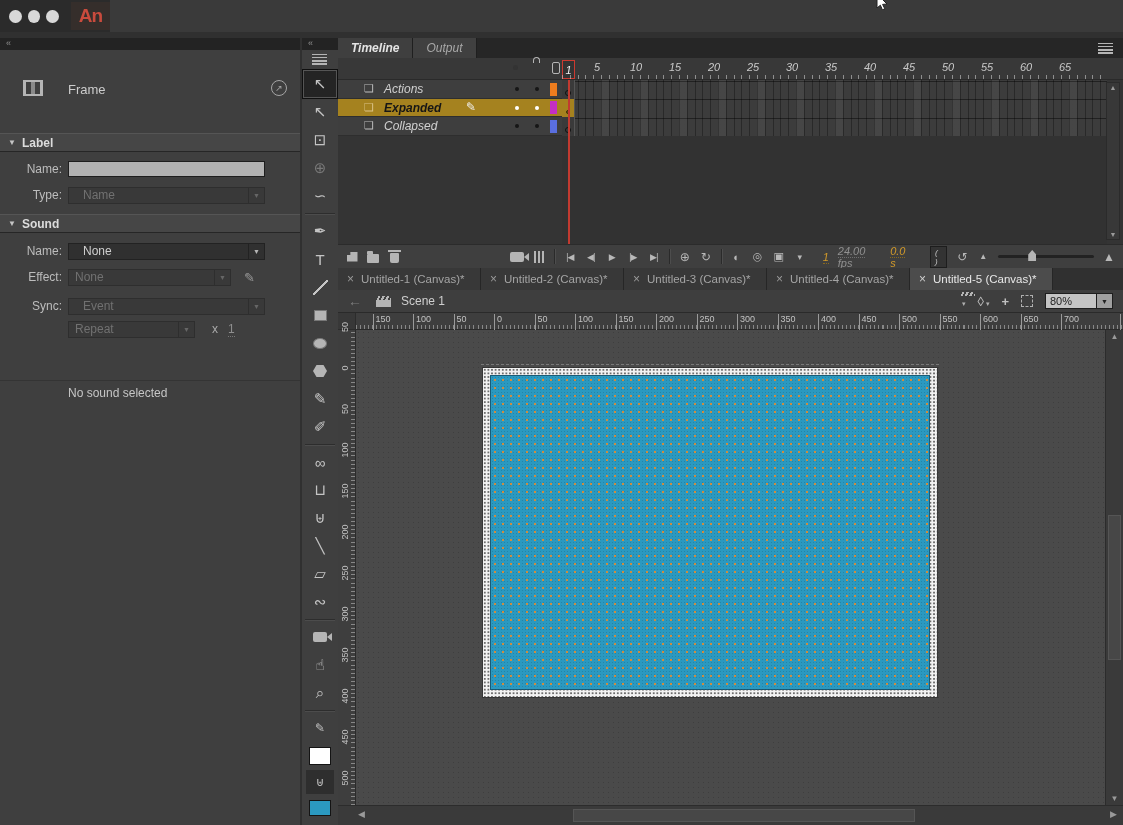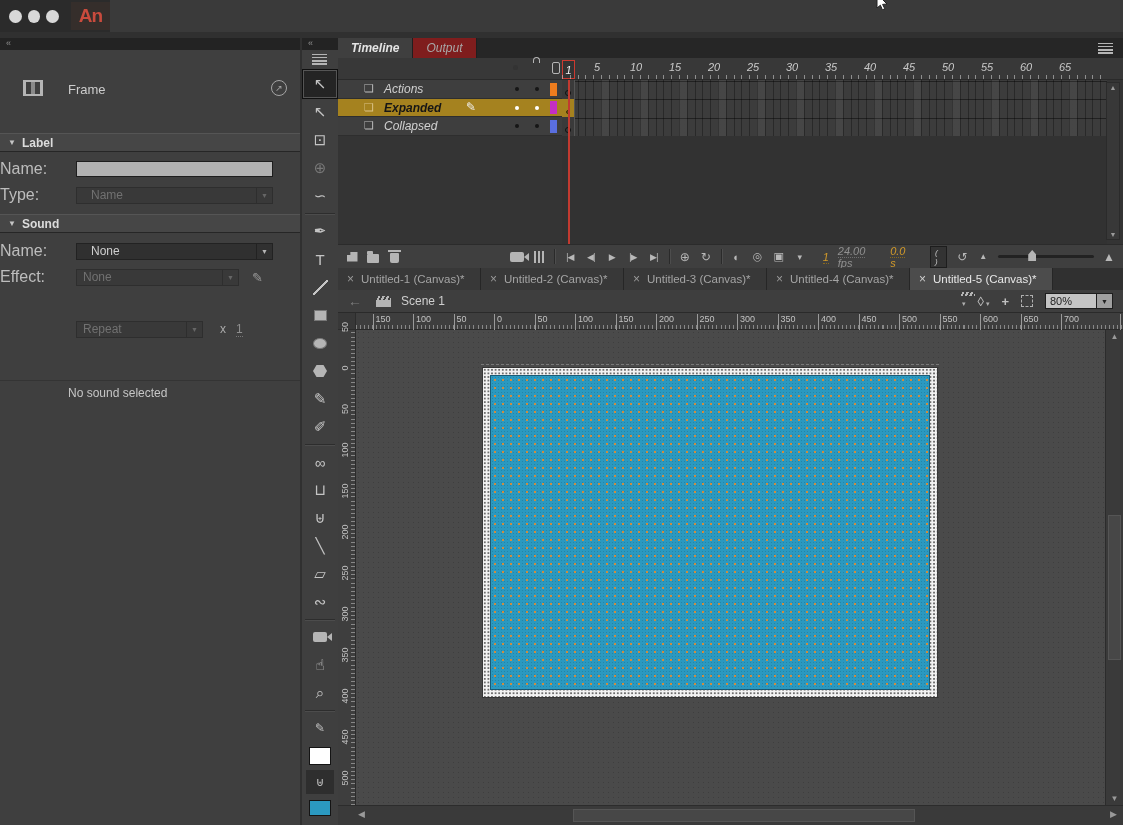--- a/index.html
+++ b/index.html
@@ -16,21 +16,21 @@
   
   .collapse-strip{position:absolute;left:0;top:0;right:0;height:12px;background:#232323;color:#8f8f8f;font-size:9px;line-height:11px;padding-left:6px;}
   .mlines{width:15px;height:11px;background:repeating-linear-gradient(0deg,#b5b5b5 0 1.5px,transparent 1.5px 3.4px);}
   .panel-tabrow{position:absolute;left:0;top:12px;right:0;height:20px;background:#282828;display:flex;}
   .panel-tab{height:20px;padding:0 14px;background:#3f3f3f;color:#e2e2e2;font-size:12px;font-weight:bold;display:flex;align-items:center;}
   .tabrow-menu{position:absolute;top:4px;}
 
   
   .props-panel{position:absolute;left:0;top:38px;width:300px;height:787px;background:#3f3f3f;}
   .prow{position:absolute;left:0;width:300px;height:20px;display:flex;align-items:center;}
-  .flabel{width:62px;text-align:left;margin-right:14px;color:#bdbdbd;font-size:16px;flex-shrink:0;}
+  .flabel{width:62px;text-align:right;margin-right:6px;color:#bdbdbd;font-size:12px;flex-shrink:0;}
   .fr-icon{position:absolute;left:23px;top:42px;width:20px;height:16px;border-top:2px solid #b5b5b5;border-bottom:2px solid #b5b5b5;background:linear-gradient(90deg,#b5b5b5 0 3px,transparent 3px 8px,#8a8a8a 8px 12px,transparent 12px 17px,#b5b5b5 17px);}
   .obj-title{position:absolute;left:68px;top:44px;color:#cccccc;font-size:13px;}
   .launch{position:absolute;right:13px;top:42px;width:16px;height:16px;border:1.5px solid #a5a5a5;border-radius:50%;color:#a5a5a5;font-size:9px;display:flex;align-items:center;justify-content:center;}
   .sect{position:absolute;left:0;width:300px;height:19px;background:#464646;border-top:1px solid #555;border-bottom:1px solid #262626;display:flex;align-items:center;color:#dcdcdc;font-size:12px;font-weight:bold;padding-left:8px;gap:6px;}
   .sect .tri{font-size:8px;color:#c5c5c5;}
   .txt-input{width:197px;height:16px;background:#b2b2b2;border:1px solid #1e1e1e;}
   .dd{position:relative;height:17px;background:#303030;border:1px solid #222;color:#cfcfcf;font-size:12px;display:flex;align-items:center;padding:0 6px;}
   .dd .arrow{position:absolute;right:0;top:0;bottom:0;width:16px;border-left:1px solid #222;display:flex;align-items:center;justify-content:center;font-size:7px;color:#b5b5b5;}
   .dd.disabled{background:#393939;border-color:#2e2e2e;color:#717171;}
   .dd.disabled .arrow{color:#666;border-color:#2e2e2e;}
@@ -57,21 +57,21 @@
   .shape.oval{width:14px;height:11px;background:#b5b5b5;border:1px solid #777;border-radius:50%;}
   .shape.hex{width:14px;height:12px;background:#b5b5b5;clip-path:polygon(25% 0,75% 0,100% 50%,75% 100%,25% 100%,0 50%);}
   .icon-camera{width:14px;height:10px;background:#b5b5b5;border-radius:2px;position:relative;}
   .icon-camera::after{content:"";position:absolute;right:-5px;top:1px;border-left:5px solid #b5b5b5;border-top:4px solid transparent;border-bottom:4px solid transparent;transform:scaleX(-1);}
   .shape.swatch-white{width:22px;height:18px;background:#ffffff;border:1px solid #141414;}
   .shape.swatch-teal{width:22px;height:16px;border:1px solid #141414;}
 
   
   .timeline-panel{position:absolute;left:338px;top:38px;width:785px;height:230px;background:#3f3f3f;font-style:italic;}
   .tl-tabbar{position:absolute;left:0;top:0;right:0;height:20px;background:#262626;display:flex;}
-  .tl-tab{padding:0 13px;display:flex;align-items:center;font-size:12px;color:#a8a8a8;background:#7f1d1d;border-right:1px solid #1f1f1f;}
+  .tl-tab{padding:0 13px;display:flex;align-items:center;font-size:12px;color:#a8a8a8;background:#404040;border-right:1px solid #1f1f1f;}
   .tl-tab.active{background:#3f3f3f;color:#e4e4e4;font-weight:bold;}
   .tl-ruler{position:absolute;left:0;top:20px;right:0;height:22px;background:#383838;border-bottom:1px solid #2a2a2a;}
   .tl-ruler .ticks{position:absolute;left:224px;right:21px;bottom:0;height:4px;background:repeating-linear-gradient(90deg,rgba(200,200,200,.6) 0 1px,transparent 1px 7.8px);}
   .hdr-icon{position:absolute;top:5px;}
   .icon-eye{width:13px;height:9px;border-radius:50%;background:#b5b5b5;position:relative;}
   .icon-eye::after{content:"";position:absolute;left:4px;top:2px;width:5px;height:5px;border-radius:50%;background:#333;}
   .icon-lock{width:9px;height:7px;background:#b5b5b5;position:relative;margin-top:5px;}
   .icon-lock::before{content:"";position:absolute;left:1px;top:-5px;width:5px;height:5px;border:1.5px solid #b5b5b5;border-bottom:none;border-radius:4px 4px 0 0;}
   .icon-outline{width:8px;height:12px;border:1.5px solid #b5b5b5;border-radius:2px;}
   .cur-frame-box{position:absolute;left:224px;top:2px;width:13px;height:19px;border:1px solid #cc3a30;background:#333;color:#f0f0f0;font-size:11px;display:flex;align-items:center;justify-content:center;}
@@ -228,20 +228,27 @@
       </div>
     </div>
     <div class="prow" style="top:229px;">
       <span class="flabel">Effect:</span>
       <div class="dd disabled w163">
         <span>None</span>
         <span class="arrow">▼</span>
       </div>
       <span class="fx-pencil">✎</span>
     </div>
+    <div class="prow" style="top:258px;">
+      <span class="flabel">Sync:</span>
+      <div class="dd disabled w197">
+        <span>Event</span>
+        <span class="arrow">▼</span>
+      </div>
+    </div>
     <div class="prow" style="top:281px;text-align:right;">
       <span class="flabel"></span>
       <div class="dd disabled w127">
         <span>Repeat</span>
         <span class="arrow">▼</span>
       </div>
       <span class="times">x</span>
       <span class="loopcount">1</span>
     </div>
     <div class="psep"></div>

